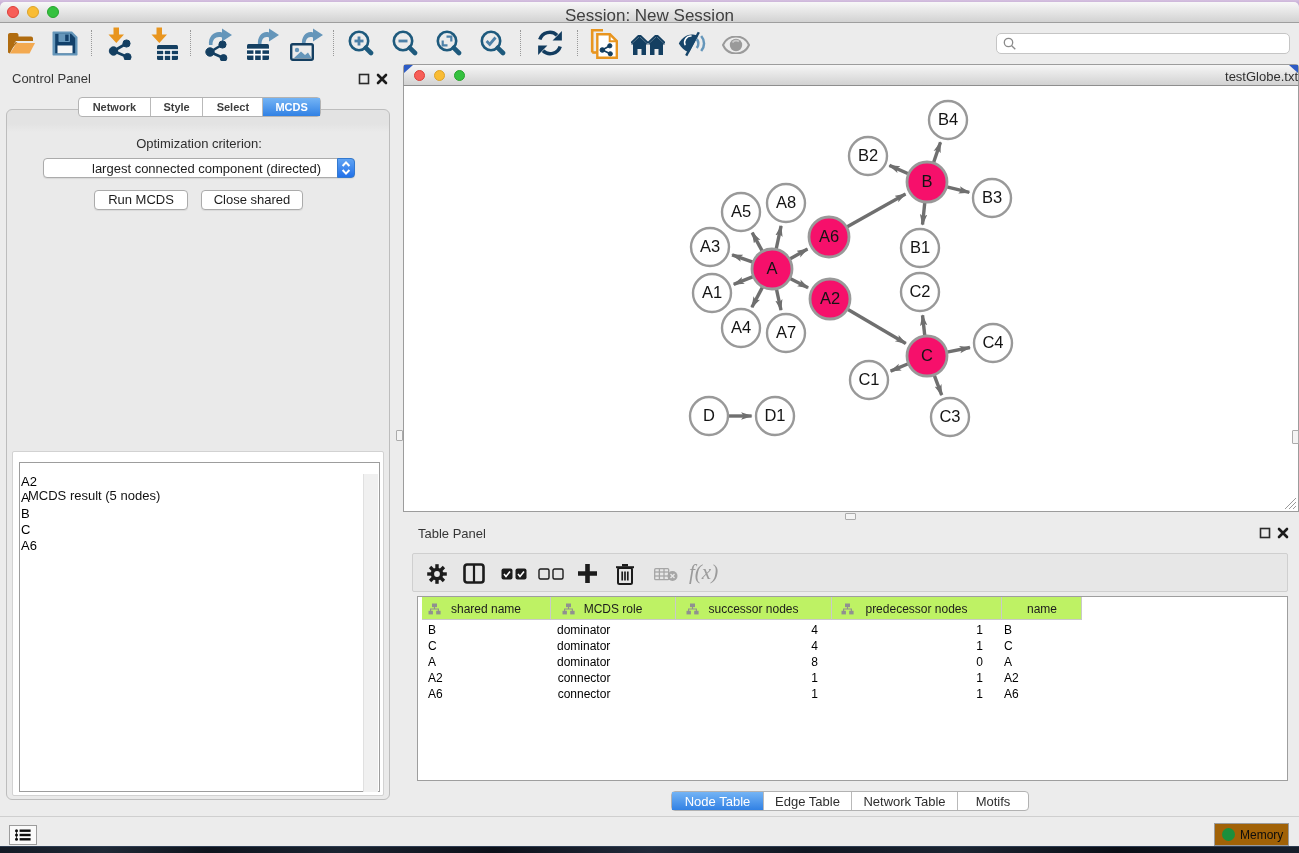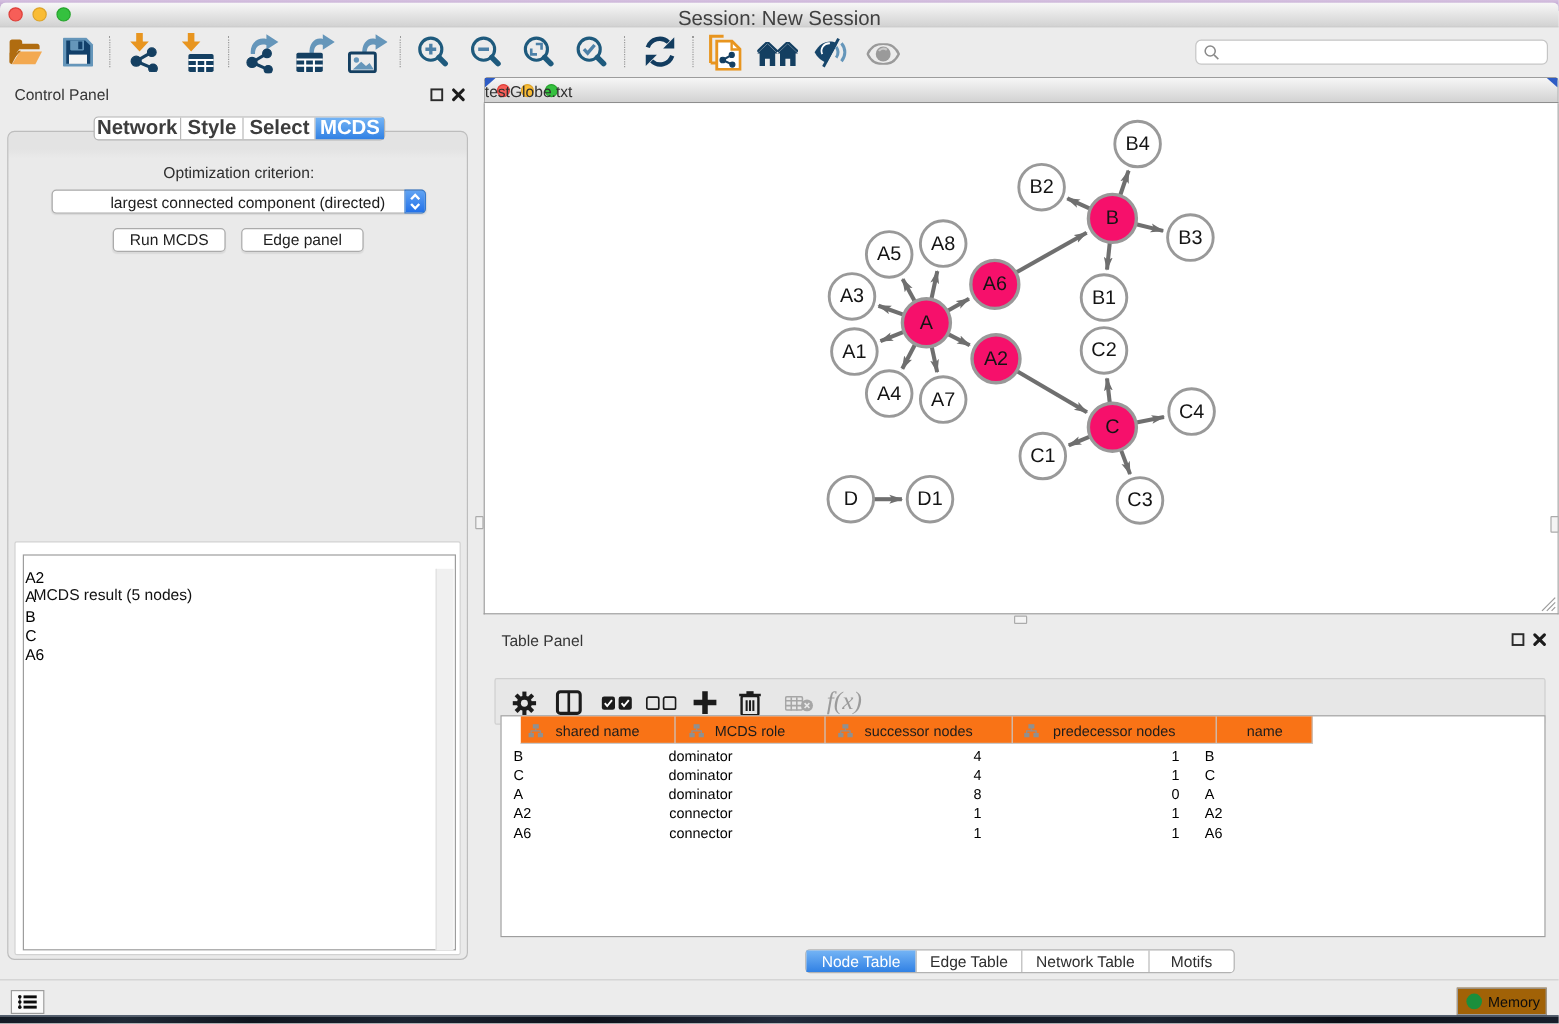--- a/index.html
+++ b/index.html
@@ -17,21 +17,21 @@
 #titlebar .t { position:absolute; width:100%; text-align:center; top:4px; font-size:17px; color:#404040; }
 
 #toolbar { left:0; top:23px; width:1299px; height:40px; background:#ececec; }
 .tsep { position:absolute; top:7px; height:26px; width:0; border-left:1px dotted #999; }
 .ticon { position:absolute; top:4px; }
 #searchbox { position:absolute; left:996px; top:10px; width:294px; height:21px; background:#fff; border:1px solid #c5c5c5; border-radius:5px; }
 
 #cp-title { left:12px; top:71px; font-size:13px; color:#363636; }
 #cp-content { left:6px; top:109px; width:384px; height:691px; background:linear-gradient(#e3e3e3 0px,#e3e3e3 14px,#eaeaea 22px); border:1px solid #bdbdbd; border-radius:6px; }
 #cp-tabs { left:78px; top:97px; width:243px; height:20px; background:#fff; border:1px solid #b3b3b3; border-radius:4px; display:flex; z-index:5; }
-#cp-tabs .seg { height:100%; border-right:1px solid #b9b9b9; font-size:17px; font-weight:600; color:#3d3d3d; display:flex; align-items:center; justify-content:center; }
+#cp-tabs .seg { height:100%; border-right:1px solid #b9b9b9; font-size:11px; font-weight:600; color:#3d3d3d; display:flex; align-items:center; justify-content:center; }
 #cp-tabs .seg:last-child { border-right:none; }
 .bluesel { background:linear-gradient(#74b4f5,#3181e4); color:#fff !important; }
 #opt-label { left:7px; top:136px; width:384px; text-align:center; font-size:13px; color:#2e2e2e; }
 #cp-select { left:43px; top:158px; width:312px; height:20px; background:#fff; border:1px solid #ababab; border-radius:4px; box-shadow:0 1px 1px rgba(0,0,0,0.08); }
 #cp-select .txt { position:absolute; left:12px; top:2px; font-size:13px; color:#1d1d1d;padding-left:36px; }
 #cp-select .step { position:absolute; right:-1px; top:-1px; width:18px; height:20px; background:linear-gradient(#60a3f3,#2271e9); border-radius:0 4px 4px 0; border:1px solid #3379cf; }
 .cpbtn { position:absolute; top:190px; height:20px; background:#fff; border:1px solid #ababab; border-radius:4px; font-size:13px; color:#1d1d1d; text-align:center; line-height:18px; box-shadow:0 1px 1px rgba(0,0,0,0.07); }
 
 #mcds-box { left:12px; top:451px; width:372px; height:345px; background:#fff; border:1px solid #d2d2d2; border-radius:2px; }
 #mcds-fs { position:absolute; left:6px; top:10px; width:361px; height:330px; border:1px solid #9d9d9d; }
@@ -39,27 +39,27 @@
 #mcds-list { position:absolute; left:1px; top:11px; font-size:13px; color:#000; line-height:16px; }
 #mcds-scroll { position:absolute; right:1px; top:11px; width:15px; height:318px; background:#f0f0f0; border-left:1px solid #e0e0e0; }
 
 .grip { background:#f4f4f4; border:1px solid #ababab; border-radius:1px; z-index:20; }
 
 #net-win { left:403px; top:64px; width:896px; height:448px; }
 #net-title { position:absolute; left:0; top:0; width:896px; height:22px; background:linear-gradient(#f6f6f6,#d2d2d2); border:1px solid #9c9c9c; border-bottom:1px solid #8e8e8e; border-radius:4px 4px 0 0; }
 #net-title .r { left:10px; background:#f75e58; border:1px solid #dd3f39; top:5px; width:11px; height:11px;}
 #net-title .y { left:30px; background:#f9bc34; border:1px solid #dda329; top:5px; width:11px; height:11px;}
 #net-title .g { left:50px; background:#35c13f; border:1px solid #27a42d; top:5px; width:11px; height:11px;}
-#net-title .t { position:absolute; width:100%; text-align:left; top:4px; font-size:13px; color:#303030; }
+#net-title .t { position:absolute; width:100%; text-align:right; top:4px; font-size:13px; color:#303030; }
 #net-body { position:absolute; left:0; top:22px; width:896px; height:426px; background:#fff; border:1px solid #9c9c9c; border-top:none; }
 
 #tp-title { left:418px; top:526px; font-size:13px; color:#363636; }
-#tp-toolbar { left:412px; top:553px; width:876px; height:39px; background:#e7e7e7; border:1px solid #cfcfcf; border-radius:2px;margin-top:12px; }
+#tp-toolbar { left:412px; top:553px; width:876px; height:39px; background:#e7e7e7; border:1px solid #cfcfcf; border-radius:2px; }
 #tp-table { left:417px; top:596px; width:871px; height:185px; background:#fff; border:1px solid #9e9e9e; }
-#tp-header { position:absolute; left:16px; top:0; width:660px; height:23px; background:#f97316; border-bottom:1px solid #c9c9c9; border-right:1px solid #c9c9c9; }
+#tp-header { position:absolute; left:4px; top:0; width:660px; height:23px; background:#bef264; border-bottom:1px solid #c9c9c9; border-right:1px solid #c9c9c9; }
 .hcell { position:absolute; top:0; height:23px; border-right:1px solid #c9c9c9; }
 .hcell span { position:absolute; width:100%; text-align:center; top:5px; font-size:12px; color:#1c1c1c; }
 .hico { position:absolute; top:6px; }
 .trow { position:absolute; font-size:12px; color:#000; height:16px; line-height:16px; }
 
 #bot-tabs { left:671px; top:791px; width:358px; height:20px; background:#fff; border:1px solid #b2b2b2; border-radius:4px; display:flex; z-index:5; }
 #bot-tabs .seg { height:100%; border-right:1px solid #b9b9b9; font-size:13px; color:#2e2e2e; display:flex; align-items:center; justify-content:center; }
 #bot-tabs .seg:last-child { border-right:none; }
 
 #statusbar { left:0; top:816px; width:1299px; height:31px; background:#ececec; border-top:1px solid #cfcfcf; }
@@ -243,21 +243,21 @@
 <div id="cp-select" class="abs">
   <div class="txt">largest connected component (directed)</div>
   <div class="step">
     <svg width="16" height="18" viewBox="0 0 16 18" style="position:absolute; left:0; top:0;">
       <path d="M4.6,7 L8,3.4 L11.4,7" fill="none" stroke="#fff" stroke-width="2"></path>
       <path d="M4.6,11 L8,14.6 L11.4,11" fill="none" stroke="#fff" stroke-width="2"></path>
     </svg>
   </div>
 </div>
 <div class="cpbtn abs" style="left:94px; width:94px;">Run MCDS</div>
-<div class="cpbtn abs" style="left:201px; width:102px;">Edge panel</div>
+<div class="cpbtn abs" style="left:201px; width:102px;">Close shared</div>
 <div id="mcds-box" class="abs">
   <div id="mcds-fs">
     <div id="mcds-leg">MCDS result (5 nodes)</div>
     <div id="mcds-list">A2<br>A<br>B<br>C<br>A6</div>
     <div id="mcds-scroll"></div>
   </div>
 </div>
 <div class="grip abs" style="left:396px; top:430px; width:7px; height:11px;"></div>
 <div class="grip abs" style="left:845px; top:513px; width:11px; height:7px;"></div>
 <div class="grip abs" style="left:1292px; top:430px; width:7px; height:14px;"></div>

